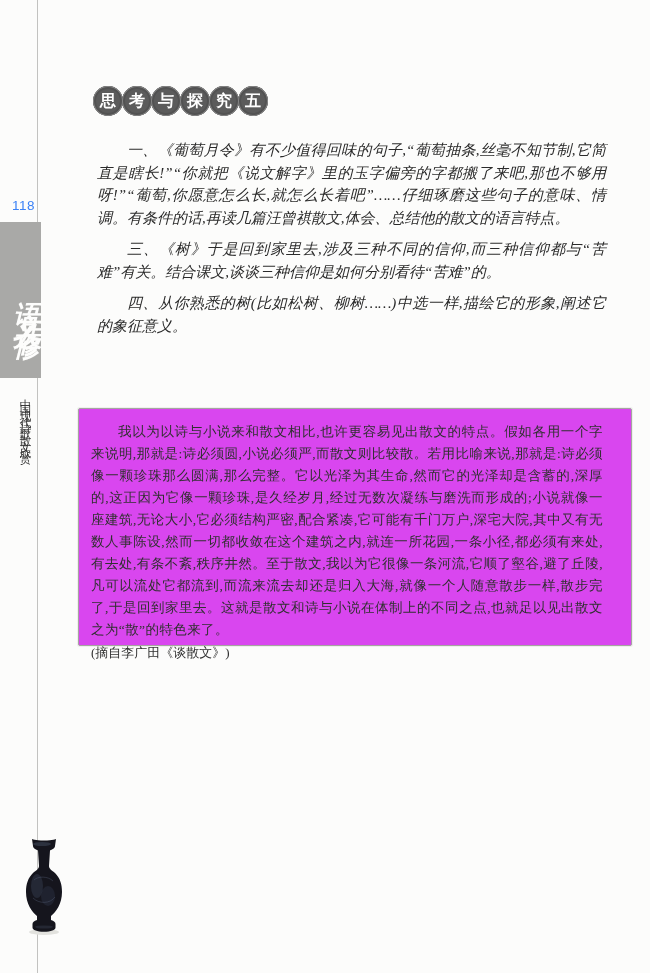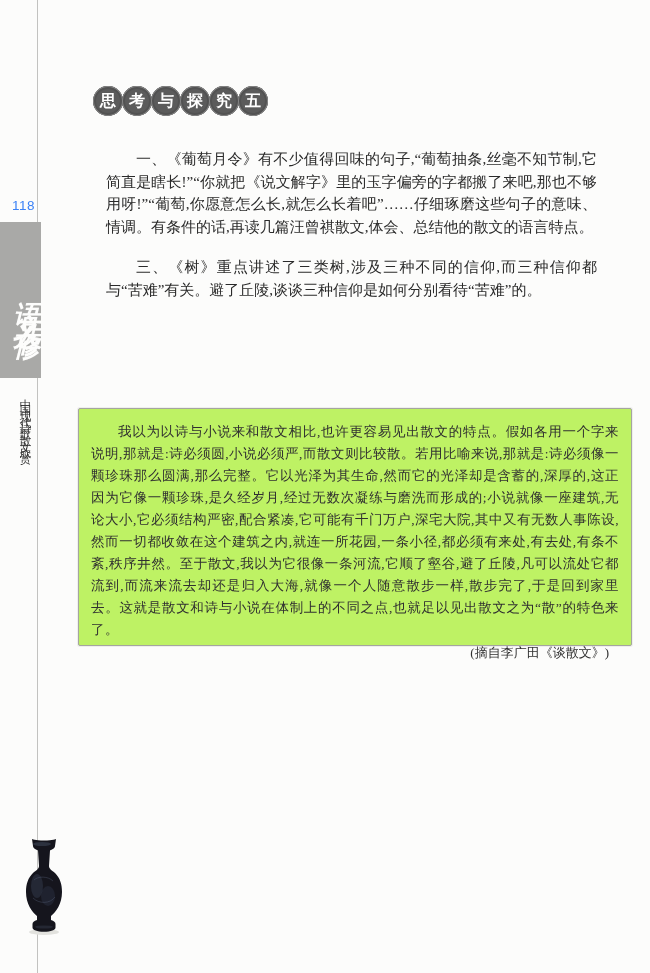--- a/index.html
+++ b/index.html
@@ -49,34 +49,34 @@
     background:#5b5b5b;color:#ffffff;
     display:flex;align-items:center;justify-content:center;
     font-size:16px;font-weight:bold;margin-left:-1px;
     box-shadow:inset 0 0 0 1px #868686, inset 0 0 0 3px #525252;
     font-family:"DejaVu Sans","Liberation Sans",sans-serif;
   }
   .questions{
     position:absolute;left:88px;top:130px;width:527px;z-index:2;
     font-size:15px;line-height:22.5px;text-align:justify;
   }
-  .questions p{margin:18px;text-indent:2em;}
+  .questions p{margin:9px;text-indent:2em;font-style:italic;}
   .quote-box{
     position:absolute;left:78px;top:408px;width:554px;height:238px;
     box-sizing:border-box;border:1px solid #a5a5a0;border-radius:2px;
-    background:#bef264;z-index:2;padding:12px 12px 0 12px;
+    background:#d946ef;z-index:2;padding:12px 28px 0 12px;
     box-shadow:0 0 0 1px rgba(200,200,195,.25);
   }
   .quote-text{
     margin:0;font-size:13.5px;line-height:22px;text-align:justify;
     text-indent:2em;letter-spacing:.4px;color:#303030;
   }
   .quote-attribution{
     margin:2px 10px 0 0;font-size:13px;line-height:20px;
-    text-align:right;color:#303030;
+    text-align:left;color:#303030;
   }
 </style>
 </head>
 <body>
 
 <div class="spine-line"></div>
 
 <div class="page-number">118</div>
 
 <div class="spine-box">
@@ -101,19 +101,20 @@
   <span class="badge-circle">思</span>
   <span class="badge-circle">考</span>
   <span class="badge-circle">与</span>
   <span class="badge-circle">探</span>
   <span class="badge-circle">究</span>
   <span class="badge-circle">五</span>
 </div>
 
 <div class="questions">
   <p>一、《葡萄月令》有不少值得回味的句子,“葡萄抽条,丝毫不知节制,它简直是瞎长!”“你就把《说文解字》里的玉字偏旁的字都搬了来吧,那也不够用呀!”“葡萄,你愿意怎么长,就怎么长着吧”……仔细琢磨这些句子的意味、情调。有条件的话,再读几篇汪曾祺散文,体会、总结他的散文的语言特点。</p>
-  <p>三、《树》重点讲述了三类树,涉及三种不同的信仰,而三种信仰都与“苦难”有关。避了丘陵,谈谈三种信仰是如何分别看待“苦难”的。</p>
+  <p>三、《树》于是回到家里去,涉及三种不同的信仰,而三种信仰都与“苦难”有关。结合课文,谈谈三种信仰是如何分别看待“苦难”的。</p>
+  <p>四、从你熟悉的树(比如松树、柳树……)中选一样,描绘它的形象,阐述它的象征意义。</p>
 </div>
 
 <div class="quote-box">
   <p class="quote-text">我以为以诗与小说来和散文相比,也许更容易见出散文的特点。假如各用一个字来说明,那就是:诗必须圆,小说必须严,而散文则比较散。若用比喻来说,那就是:诗必须像一颗珍珠那么圆满,那么完整。它以光泽为其生命,然而它的光泽却是含蓄的,深厚的,这正因为它像一颗珍珠,是久经岁月,经过无数次凝练与磨洗而形成的;小说就像一座建筑,无论大小,它必须结构严密,配合紧凑,它可能有千门万户,深宅大院,其中又有无数人事陈设,然而一切都收敛在这个建筑之内,就连一所花园,一条小径,都必须有来处,有去处,有条不紊,秩序井然。至于散文,我以为它很像一条河流,它顺了壑谷,避了丘陵,凡可以流处它都流到,而流来流去却还是归入大海,就像一个人随意散步一样,散步完了,于是回到家里去。这就是散文和诗与小说在体制上的不同之点,也就足以见出散文之为“散”的特色来了。</p>
   <p class="quote-attribution">(摘自李广田《谈散文》)</p>
 </div>
 
 </body></html>

